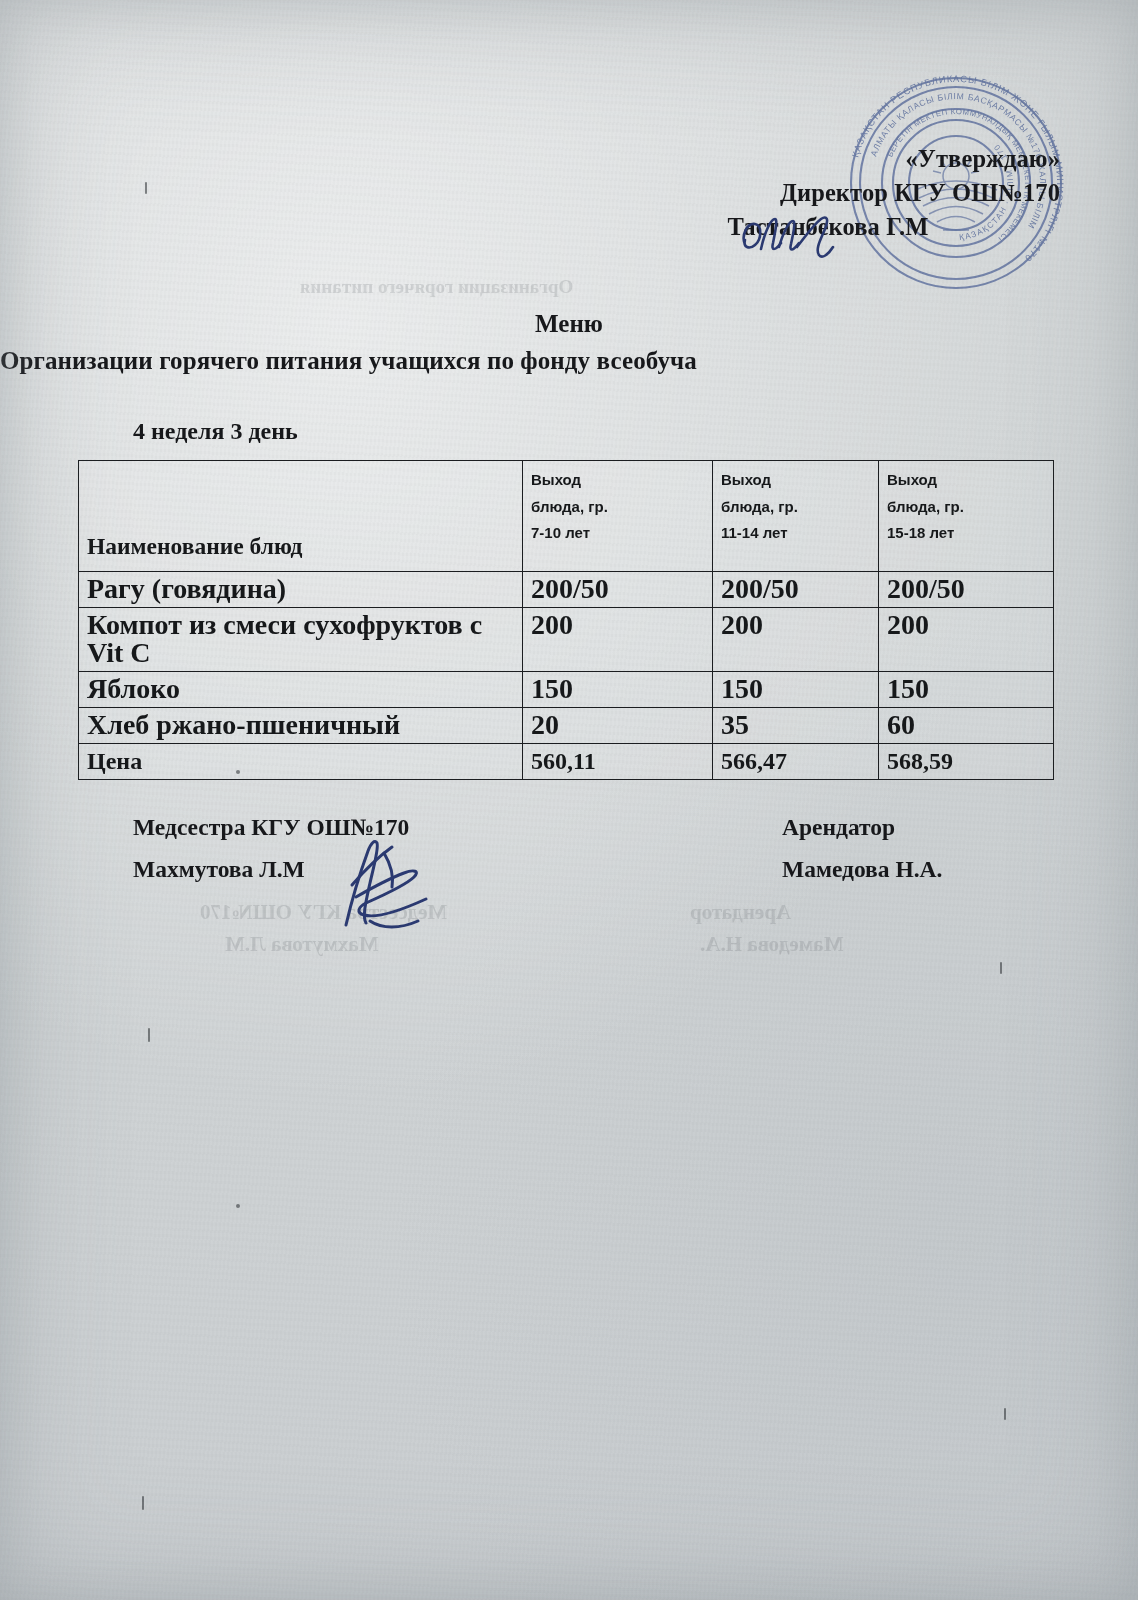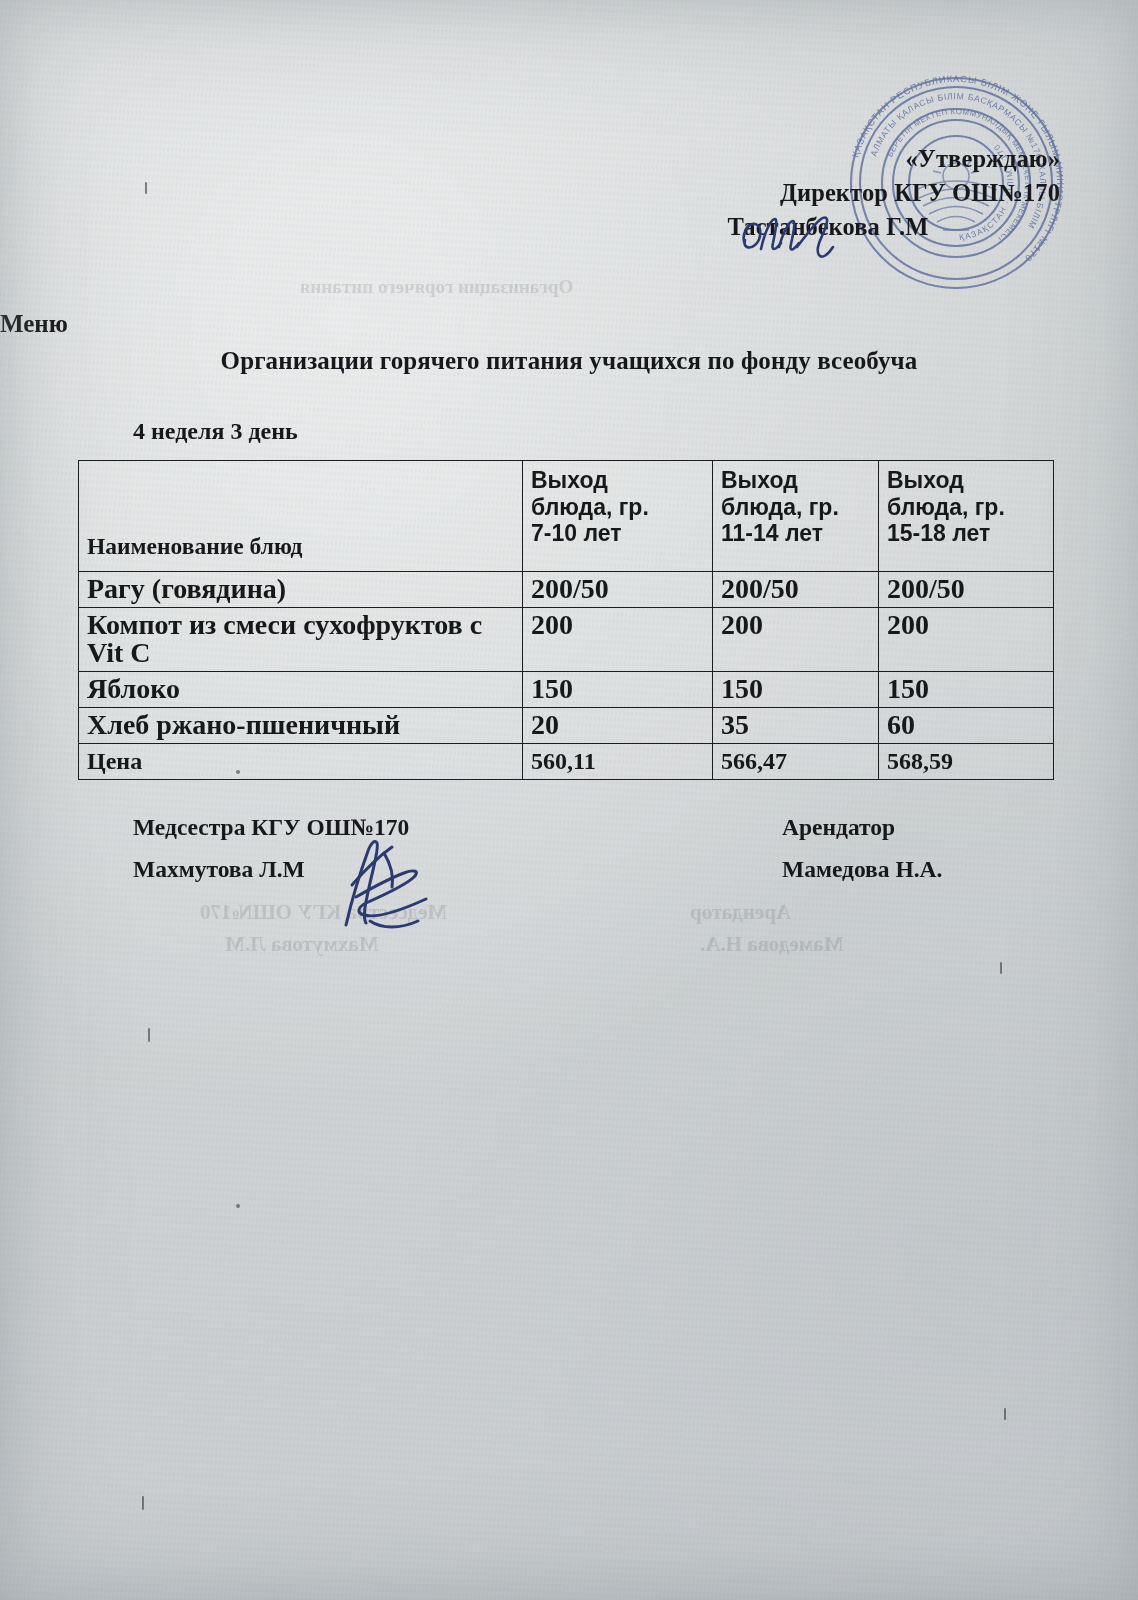--- a/index.html
+++ b/index.html
@@ -82,30 +82,30 @@
     height: 56px;
     pointer-events: none;
   }
 
   
   #title-main {
     position: absolute;
     left: 0;
     top: 310px;
     width: 1138px;
+    text-align: center;
     font-weight: bold;
     font-size: 25px;
     color: #17181b;
   }
   #title-sub {
     position: absolute;
     left: 0;
     top: 347px;
     width: 1138px;
-    text-align: center;
     font-weight: bold;
     font-size: 25px;
     color: #17181b;
     letter-spacing: .1px;
   }
   #week-day {
     position: absolute;
     left: 133px;
     top: 418px;
     font-weight: bold;
@@ -126,21 +126,21 @@
   #menu-table td, #menu-table th {
     border: 1.6px solid #1b1d20;
     padding: 3px 7px 4px 8px;
     vertical-align: top;
     color: #16181a;
     background: transparent;
   }
   #menu-table thead th {
     font-family: "Liberation Sans", sans-serif;
     font-weight: bold;
-    font-size: 23px;
+    font-size: 15px;
     line-height: 26.5px;
     text-align: left;
     padding-top: 6px;
     height: 92px;
   }
   #menu-table thead th.namehdr {
     vertical-align: bottom;
     padding-bottom: 12px;
     font-size: 23.5px;
     font-family: Liberation Serif, serif;

